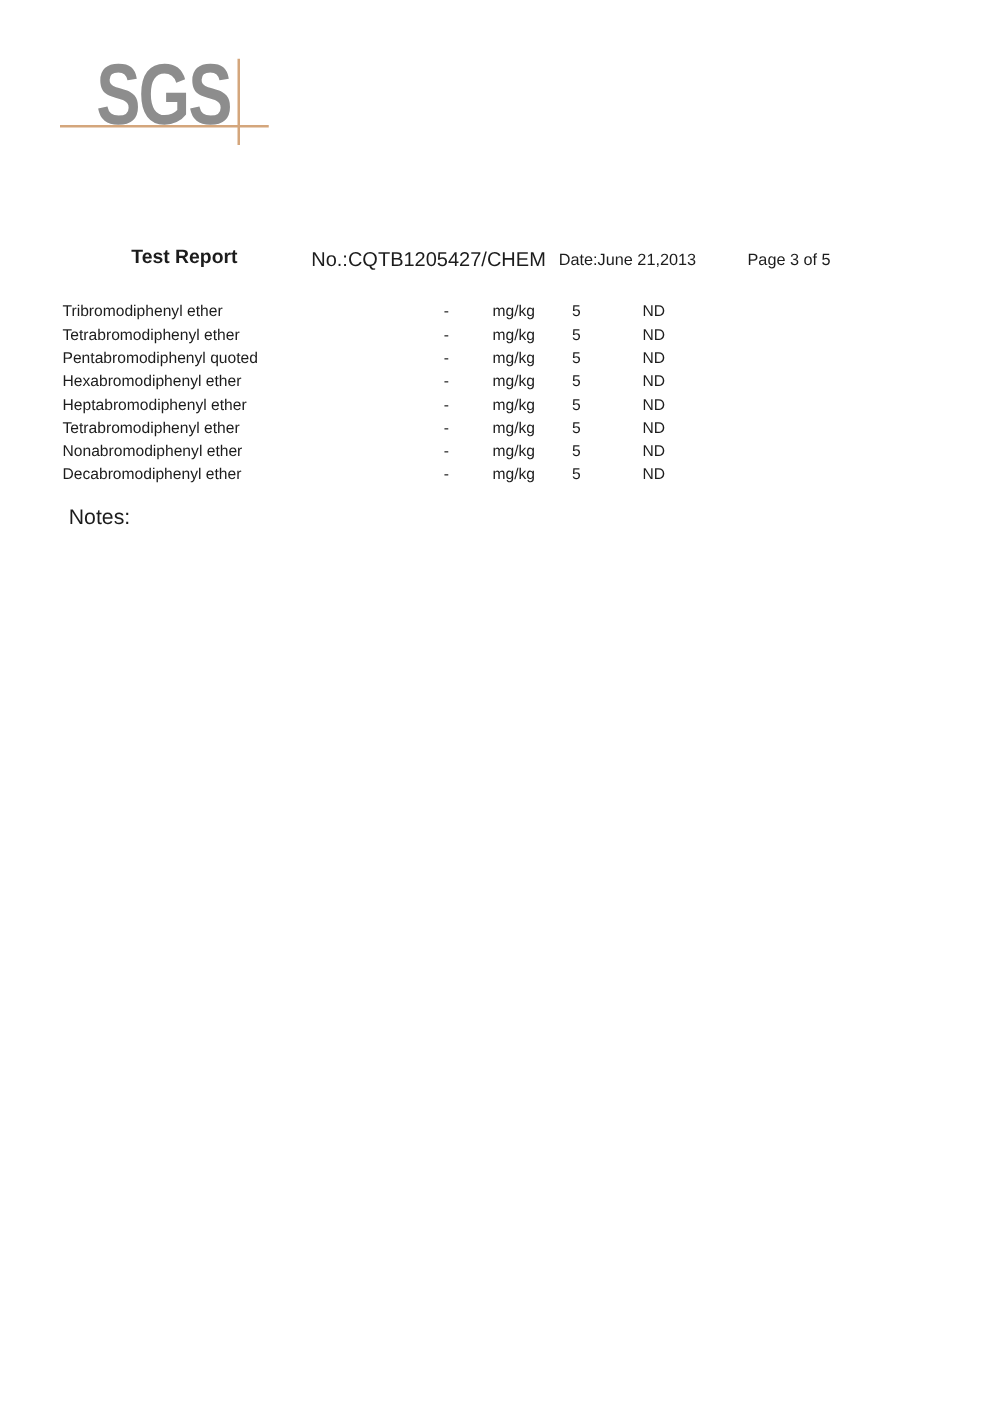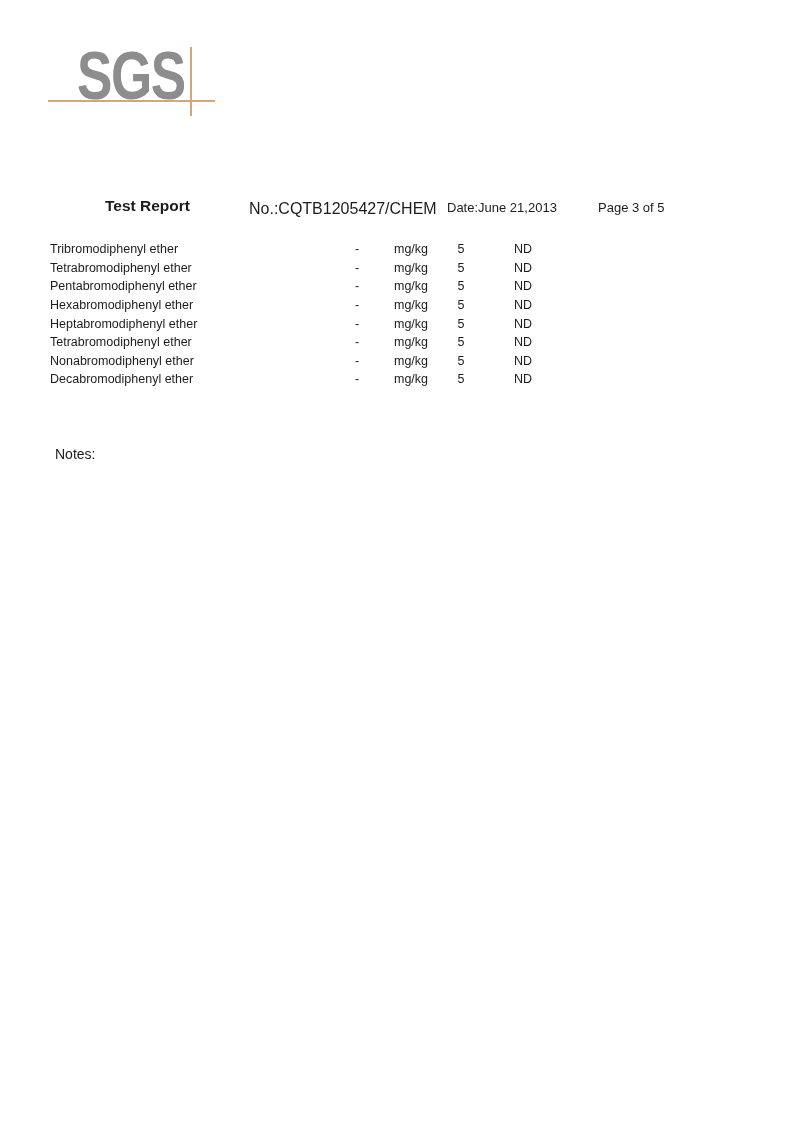--- a/index.html
+++ b/index.html
@@ -43,21 +43,21 @@
   
   .results { position: absolute; left: 0; top: 240px; width: 793px; }
   .rt-row  { position: relative; height: 18.65px; line-height: 18.65px; font-size: 12.5px; }
   .rt-row .name   { position: absolute; left: 50px; white-space: nowrap; }
   .rt-row .dash   { position: absolute; left: 337px; width: 40px; text-align: center; }
   .rt-row .unit   { position: absolute; left: 384px; width: 54px; text-align: center; }
   .rt-row .limit  { position: absolute; left: 436px; width: 50px; text-align: center; }
   .rt-row .result { position: absolute; left: 498px; width: 50px; text-align: center; }
 
   
-  .notes-label { position: absolute; left: 55px; top: 404px; font-size: 14px; margin-top: 42px; }
+  .notes-label { position: absolute; left: 55px; top: 404px; font-size: 17px; }
   .note-item   { position: absolute; left: 99px; top: 436px; font-size: 12.5px; white-space: nowrap; }
 </style>
 </head>
 <body>
 
 <div class="page" style="--text-color: #1c1c1c; --logo-gray: #8d8d8d; --crosshair-color: #d4a67c;">
 
   <div>
     <div class="logo-hline"></div>
     <div class="logo-vline"></div>
@@ -78,21 +78,21 @@
         <span class="result">ND</span>
       </div>
       <div class="rt-row">
         <span class="name">Tetrabromodiphenyl ether</span>
         <span class="dash">-</span>
         <span class="unit">mg/kg</span>
         <span class="limit">5</span>
         <span class="result">ND</span>
       </div>
       <div class="rt-row">
-        <span class="name">Pentabromodiphenyl ether</span>
+        <span class="name">Pentabromodiphenyl quoted</span>
         <span class="dash">-</span>
         <span class="unit">mg/kg</span>
         <span class="limit">5</span>
         <span class="result">ND</span>
       </div>
       <div class="rt-row">
         <span class="name">Hexabromodiphenyl ether</span>
         <span class="dash">-</span>
         <span class="unit">mg/kg</span>
         <span class="limit">5</span>

